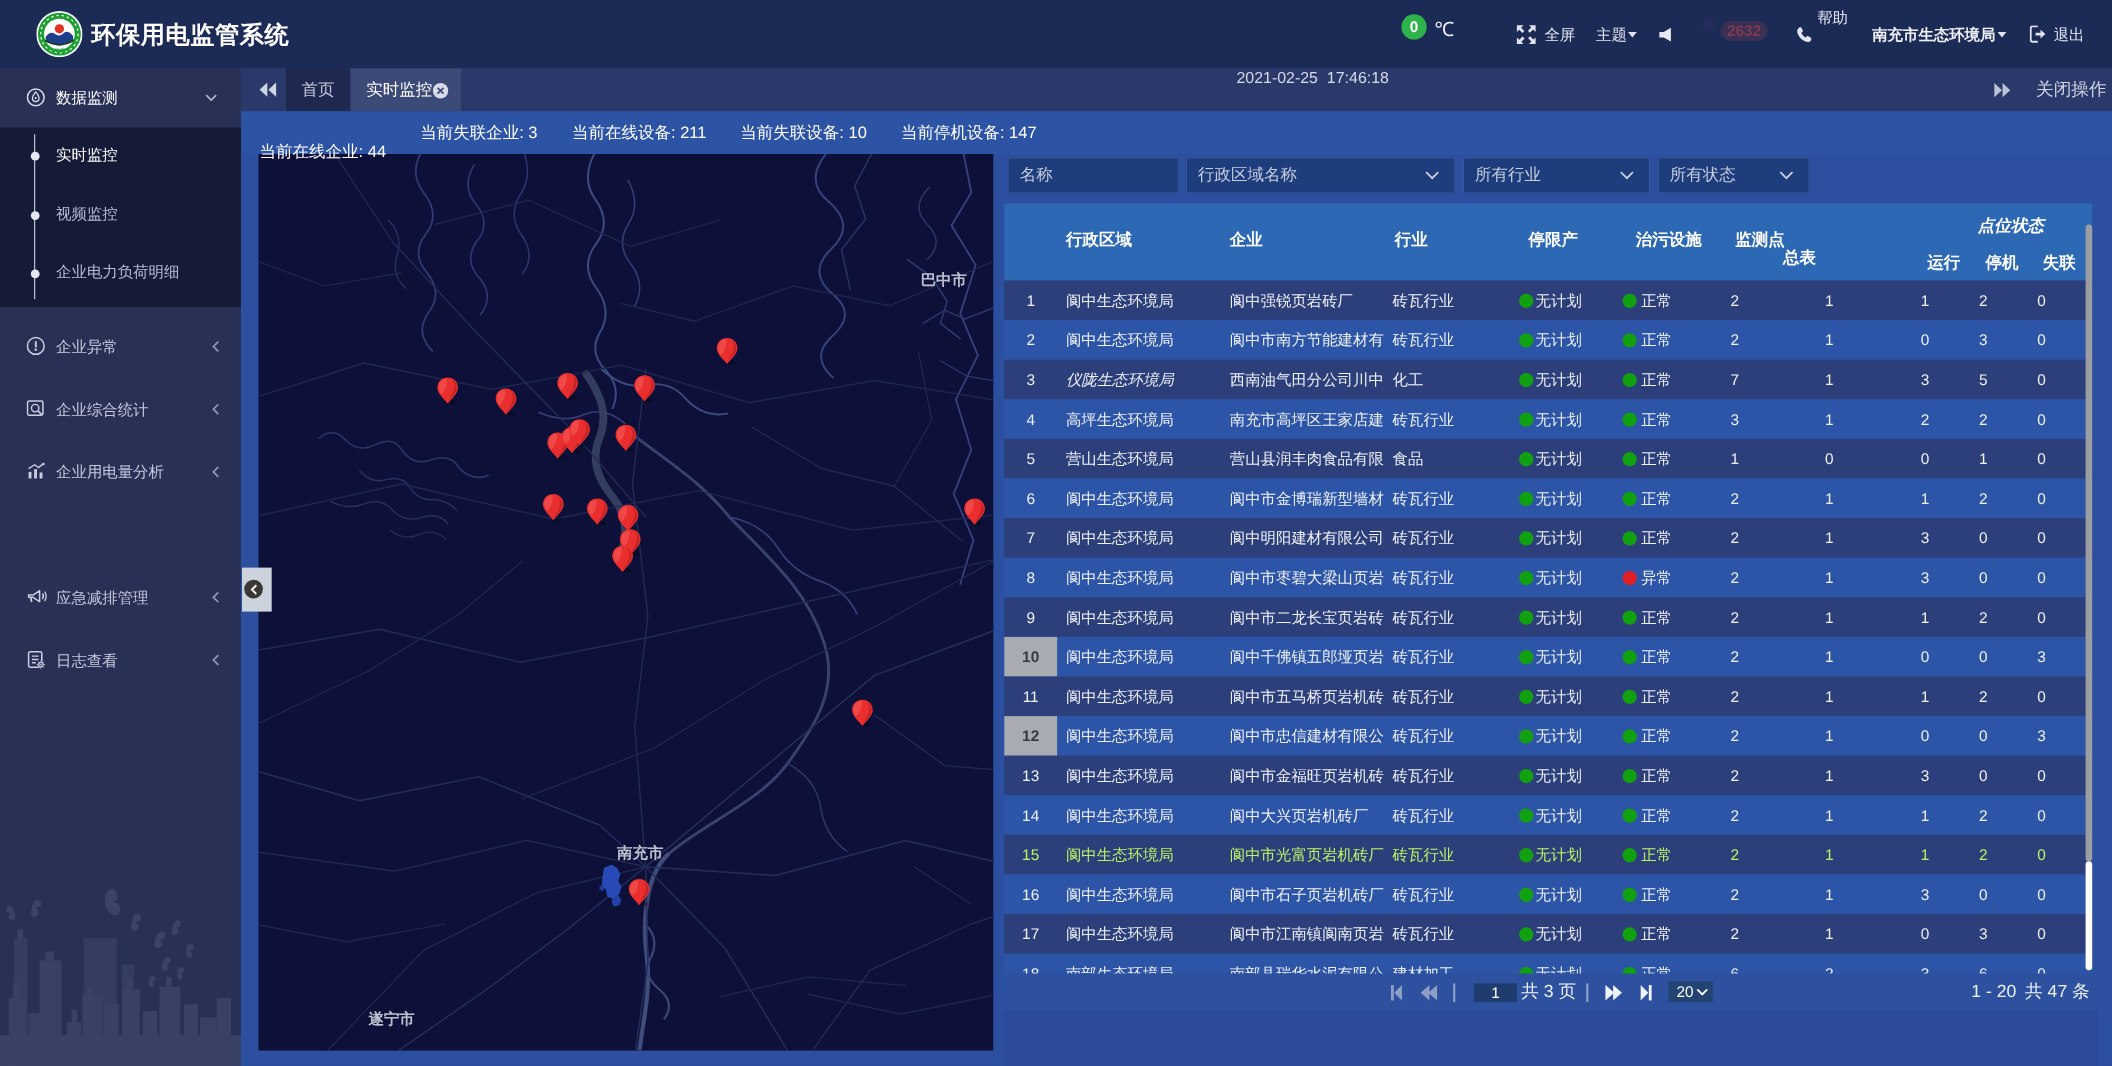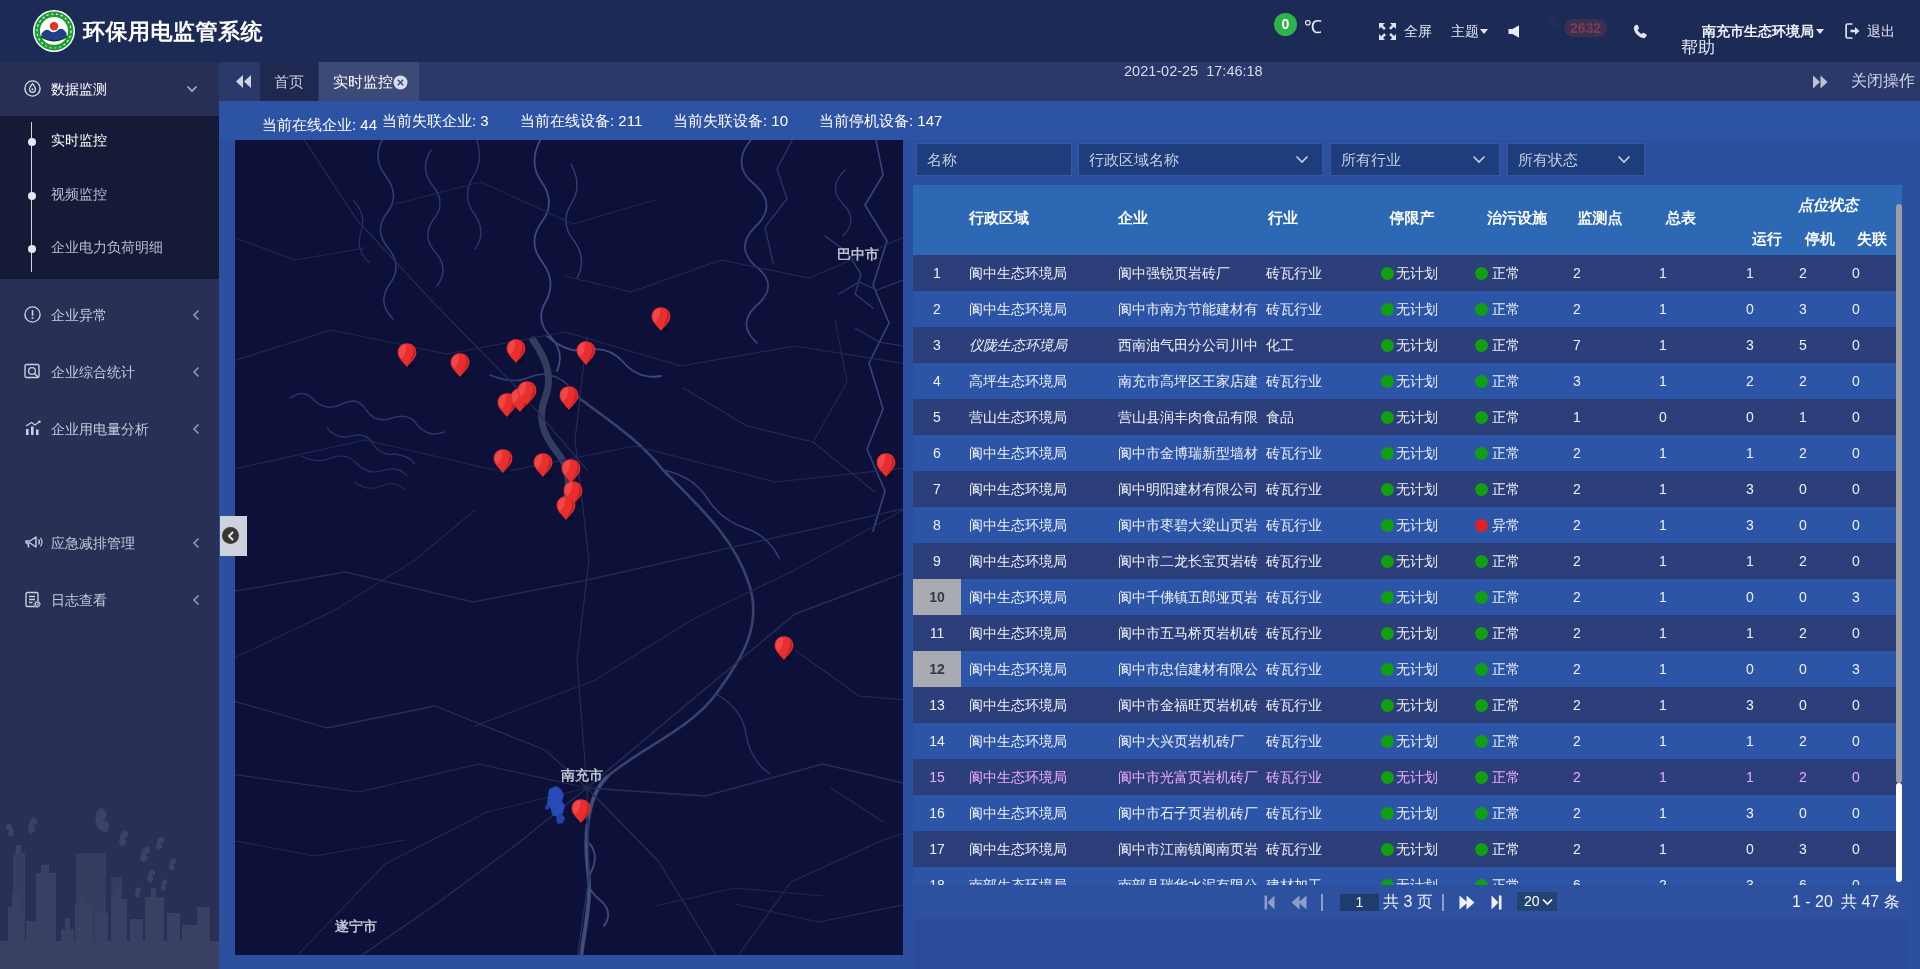--- a/index.html
+++ b/index.html
@@ -50,21 +50,21 @@
       <svg width="16" height="17" viewBox="0 0 16 17">
         <path d="M8,1.5 a5,5 0 0 1 5,5 v3.5 l1.5,2.5 h-13 l1.5,-2.5 v-3.5 a5,5 0 0 1 5,-5 Z M6.5,14 a1.6,1.6 0 0 0 3,0 Z" fill="#232c5b"></path>
       </svg>
     </span>
   <span class="abs" style="left:1564px;top:19px;width:43px;height:18px;border-radius:9px;background:#3a3054;color:#7d3b52;font-size:14px;font-weight:bold;text-align:center;line-height:18px;">2632</span>
   <span class="abs" style="left:1633px;top:24px;">
       <svg width="15" height="15" viewBox="0 0 15 15">
         <path d="M3.2,0.8 C4,0.5 4.6,0.9 4.9,1.6 L5.8,3.6 C6.1,4.2 5.9,4.8 5.4,5.2 L4.6,5.9 C5.3,7.4 6.9,9.2 8.6,10 L9.4,9.2 C9.8,8.8 10.5,8.7 11,9 L12.9,10 C13.6,10.4 13.9,11.1 13.6,11.8 C13.2,12.9 12.2,14.2 10.9,14.2 C6.3,14.2 0.8,8.7 0.8,4.1 C0.8,2.8 2.1,1.2 3.2,0.8 Z" fill="#dfe4ee"></path>
       </svg>
     </span>
-  <span class="abs" style="left:1652px;top:36px;font-size:17px;color:#e3e8f1;margin-left:29px;">帮助</span>
+  <span class="abs" style="left:1652px;top:8px;font-size:14px;color:#e3e8f1;">帮助</span>
   <span class="abs" style="left:1702px;top:23px;font-size:14px;font-weight:bold;color:#eef1f7;">南充市生态环境局</span>
   <span style="position:absolute;left:1816px;top:29px;width:0;height:0;border-left:4.5px solid transparent;border-right:4.5px solid transparent;border-top:5.5px solid #dfe4ee;"></span>
   <span class="abs" style="left:1845px;top:23px;">
       <svg width="17" height="16" viewBox="0 0 17 16">
         <path d="M7.5,1 h-5 a1.4,1.4 0 0 0 -1.4,1.4 v11.2 a1.4,1.4 0 0 0 1.4,1.4 h5" fill="none" stroke="#dfe4ee" stroke-width="1.7"></path>
         <path d="M10,4 L14.5,8 10,12 10,9.2 5.5,9.2 5.5,6.8 10,6.8 Z" fill="#dfe4ee"></path>
       </svg>
     </span>
   <span class="abs" style="left:1867px;top:23px;font-size:14px;color:#e3e8f1;">退出</span>
 </div>
@@ -215,21 +215,21 @@
         <g fill="#b9c2d6">
           <path d="M1,0.5 v13 L8,7 Z"></path>
           <path d="M8.5,0.5 v13 L15.5,7 Z"></path>
         </g>
       </svg>
     </span>
   <span class="abs" style="left:1632px;top:9px;font-size:16px;color:#cfd5e3;">关闭操作</span>
 </div>
 
 <div class="abs" style="left:219px;top:101px;width:1701px;height:39px;background:#2d53a4;font-size:15px;color:#ffffff;z-index:5;">
-  <span class="abs" style="left:17px;top:4px;line-height:39px;margin-left:26px;">当前在线企业: 44</span>
+  <span class="abs" style="left:17px;top:18px;line-height:39px;">当前在线企业: 44</span>
   <span class="abs" style="left:163px;top:0;line-height:39px;">当前失联企业: 3</span>
   <span class="abs" style="left:301px;top:0;line-height:39px;">当前在线设备: 211</span>
   <span class="abs" style="left:454px;top:0;line-height:39px;">当前失联设备: 10</span>
   <span class="abs" style="left:600px;top:0;line-height:39px;">当前停机设备: 147</span>
 </div>
 
 <div class="abs" style="left:235px;top:140px;width:668px;height:815px;background:#0d1139;overflow:hidden;">
 <svg width="668" height="815" viewBox="0 0 668 815" style="position:absolute;left:0;top:0;">
 <defs>
 <g id="pin">
@@ -364,21 +364,21 @@
     </span>
 </div>
 
 <div class="abs" style="left:913px;top:185px;width:989px;height:70px;background:#2c68b4;color:#ffffff;font-size:15px;font-weight:bold;">
   <span class="abs" style="left:26px;top:24px;width:120px;text-align:center;">行政区域</span>
   <span class="abs" style="left:160px;top:24px;width:120px;text-align:center;">企业</span>
   <span class="abs" style="left:310px;top:24px;width:120px;text-align:center;">行业</span>
   <span class="abs" style="left:439px;top:24px;width:120px;text-align:center;">停限产</span>
   <span class="abs" style="left:544px;top:24px;width:120px;text-align:center;">治污设施</span>
   <span class="abs" style="left:627px;top:24px;width:120px;text-align:center;">监测点</span>
-  <span class="abs" style="left:708px;top:24px;width:120px;text-align:center;">总表</span>
+  <span class="abs" style="left:708px;top:40px;width:120px;">总表</span>
   <span class="abs" style="left:855px;top:11px;width:120px;text-align:center;font-style:italic;">点位状态</span>
   <span class="abs" style="left:824px;top:45px;width:60px;text-align:center;">运行</span>
   <span class="abs" style="left:877px;top:45px;width:60px;text-align:center;">停机</span>
   <span class="abs" style="left:929px;top:45px;width:60px;text-align:center;">失联</span>
 </div>
 
 <div style="position:absolute;left:913px;top:255.0px;width:989px;height:36.0px;background:#2d3f7b;font-size:14px;color:#eef1f7;">
     <span style="position:absolute;left:0;top:0;width:48px;line-height:36.0px;text-align:center;">1</span>
 <span style="position:absolute;left:56px;top:0;line-height:36.0px;">阆中生态环境局</span>
 <span style="position:absolute;left:205px;top:0;line-height:36.0px;text-align:right;">阆中强锐页岩砖厂</span>
@@ -583,21 +583,21 @@
 <span style="position:absolute;left:468px;top:11.5px;width:13px;height:13px;border-radius:50%;background:#11a00f;"></span>
 <span style="position:absolute;left:483px;top:0;line-height:36.0px;">无计划</span>
 <span style="position:absolute;left:562px;top:11.5px;width:13px;height:13px;border-radius:50%;background:#11a00f;"></span>
 <span style="position:absolute;left:579px;top:0;line-height:36.0px;">正常</span>
 <span style="position:absolute;left:624px;top:0;width:80px;line-height:36.0px;text-align:center;">2</span>
 <span style="position:absolute;left:710px;top:0;width:80px;line-height:36.0px;text-align:center;">1</span>
 <span style="position:absolute;left:797px;top:0;width:80px;line-height:36.0px;text-align:center;">1</span>
 <span style="position:absolute;left:850px;top:0;width:80px;line-height:36.0px;text-align:center;">2</span>
 <span style="position:absolute;left:903px;top:0;width:80px;line-height:36.0px;text-align:center;">0</span>
   </div>
-<div style="position:absolute;left:913px;top:759.0px;width:989px;height:36.0px;background:#2d3f7b;font-size:14px;color:#f0abfc;">
+<div style="position:absolute;left:913px;top:759.0px;width:989px;height:36.0px;background:#2d3f7b;font-size:14px;color:#bef264;">
     <span style="position:absolute;left:0;top:0;width:48px;line-height:36.0px;text-align:center;">15</span>
 <span style="position:absolute;left:56px;top:0;line-height:36.0px;">阆中生态环境局</span>
 <span style="position:absolute;left:205px;top:0;line-height:36.0px;">阆中市光富页岩机砖厂</span>
 <span style="position:absolute;left:353px;top:0;line-height:36.0px;">砖瓦行业</span>
 <span style="position:absolute;left:468px;top:11.5px;width:13px;height:13px;border-radius:50%;background:#11a00f;"></span>
 <span style="position:absolute;left:483px;top:0;line-height:36.0px;">无计划</span>
 <span style="position:absolute;left:562px;top:11.5px;width:13px;height:13px;border-radius:50%;background:#11a00f;"></span>
 <span style="position:absolute;left:579px;top:0;line-height:36.0px;">正常</span>
 <span style="position:absolute;left:624px;top:0;width:80px;line-height:36.0px;text-align:center;">2</span>
 <span style="position:absolute;left:710px;top:0;width:80px;line-height:36.0px;text-align:center;">1</span>

